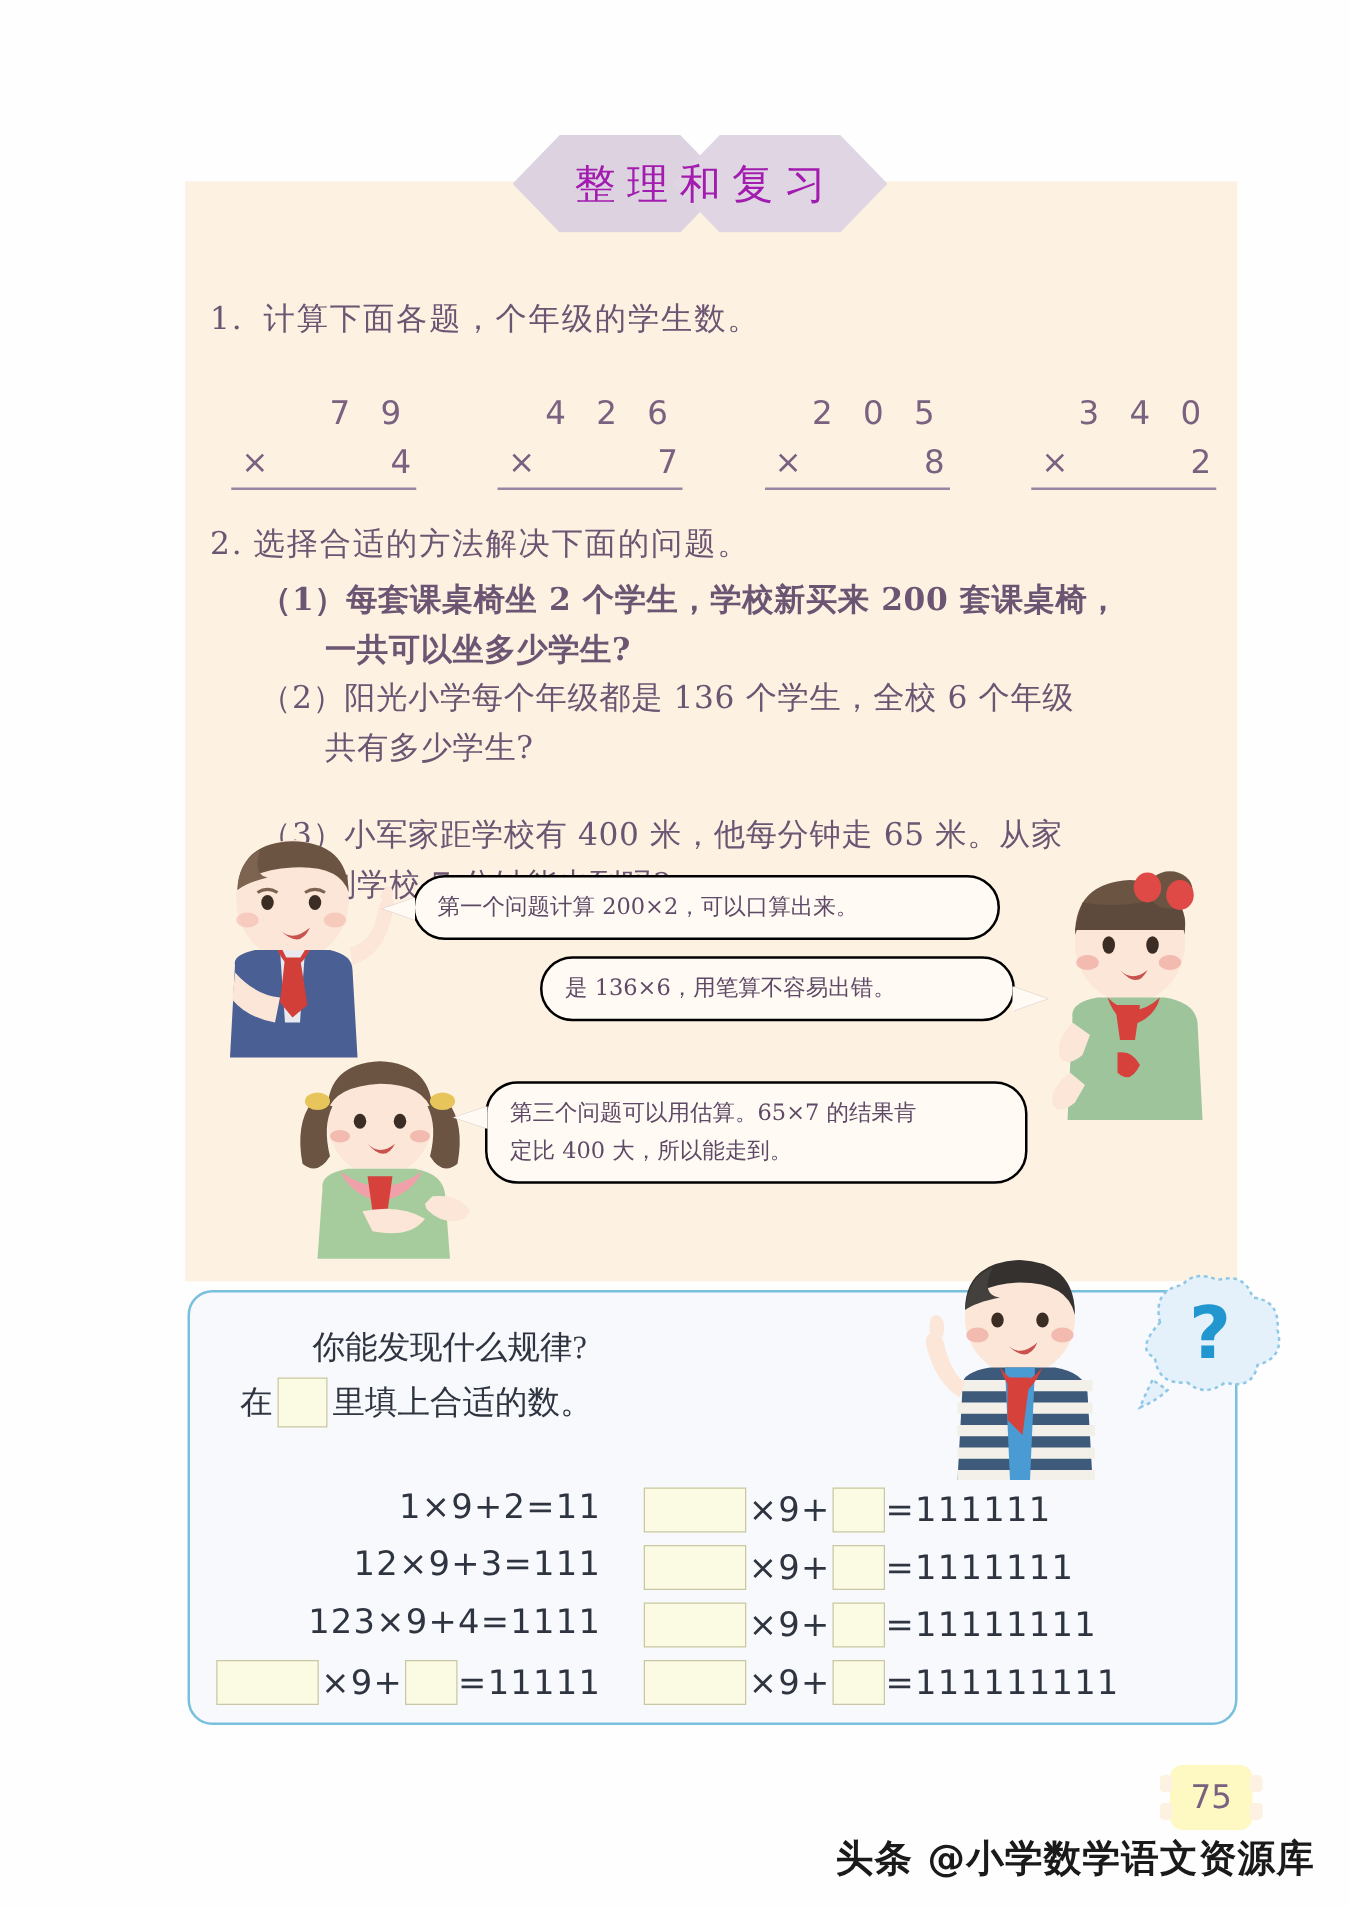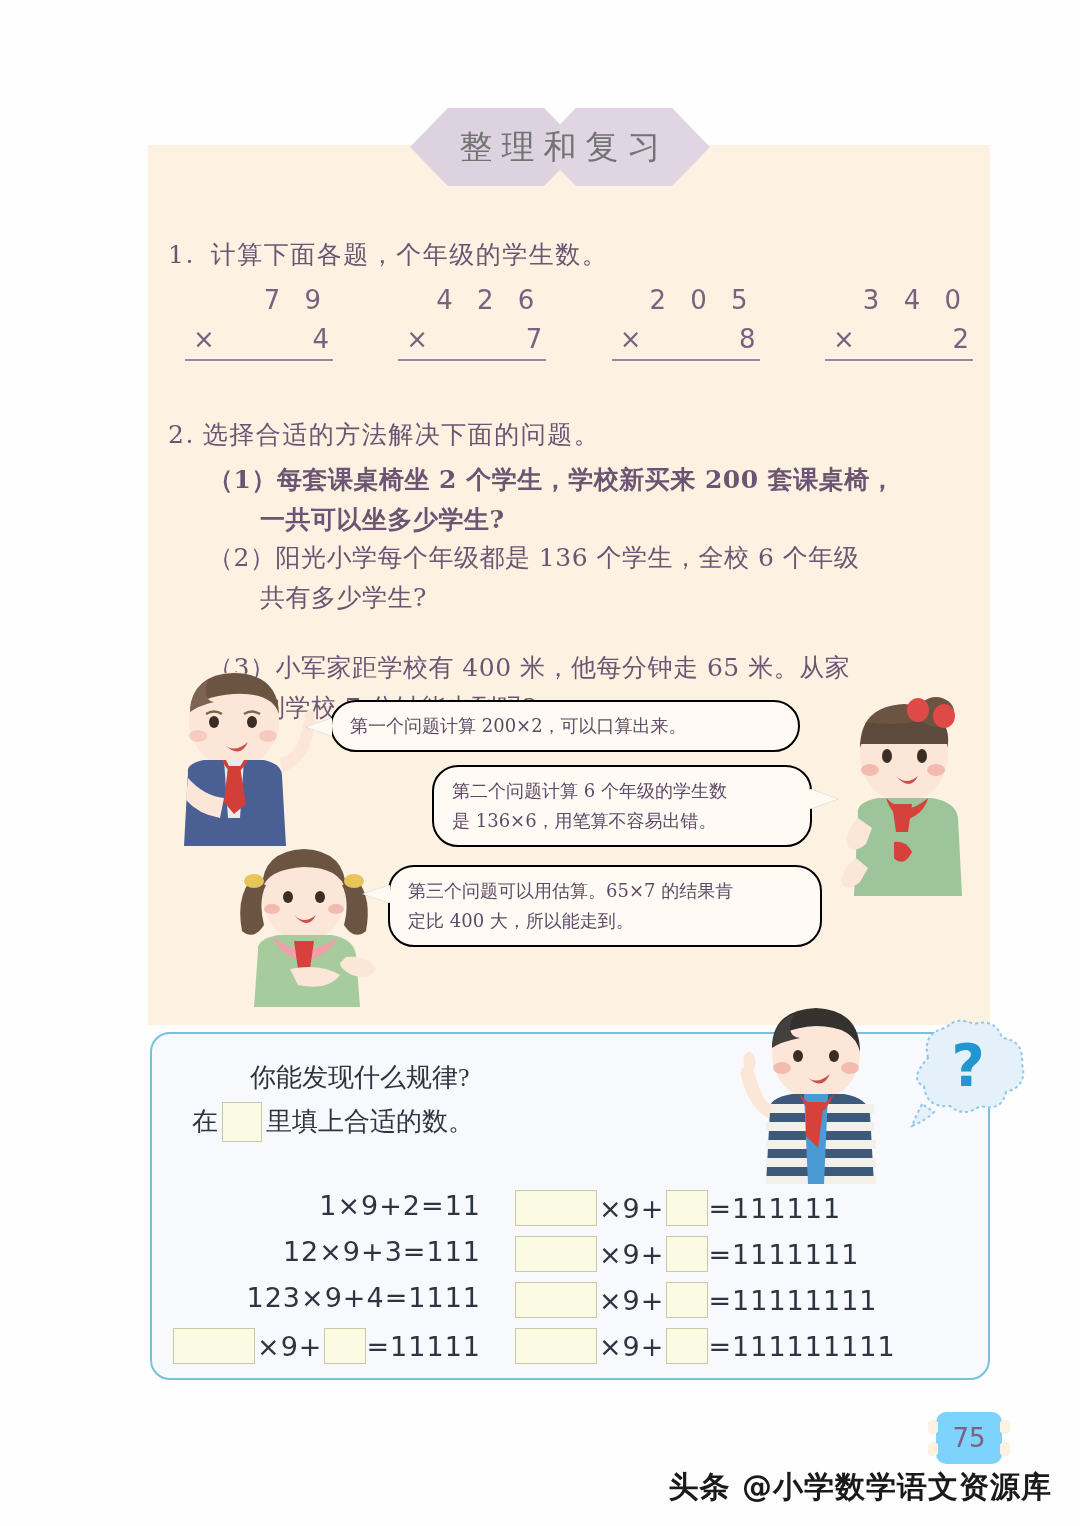--- a/index.html
+++ b/index.html
@@ -52,21 +52,21 @@
   .hex-right { left: 128px; background: #e0d5e3; }
   .banner-text {
     position: absolute;
     left: 0; top: 0;
     width: 300px; height: 78px;
     display: flex;
     align-items: center;
     justify-content: center;
     font-size: 33px;
     letter-spacing: 9px;
-    color: #737373;
+    color: #a21caf;
     font-family: "DejaVu Serif", serif;
     text-indent: 9px;
     z-index: 2;
   }
 
   
   .q-text {
     color: #6c5572;
     font-family: "DejaVu Serif", serif;
   }
@@ -94,20 +94,21 @@
     position: relative;
     color: #7a6180;
     font-family: "DejaVu Sans", sans-serif;
     font-size: 26px;
   }
   .mult .top {
     text-align: right;
     letter-spacing: 8px;
     padding-right: 6px;
     height: 34px;
+    margin-top: 31px;
   }
   .mult .bot {
     display: flex;
     justify-content: space-between;
     align-items: center;
     height: 40px;
     padding: 0 6px 0 8px;
   }
   .mult .rule {
     border-bottom: 2px solid #9a86a3;
@@ -262,21 +263,21 @@
   .blank-narrow { width: 42px; height: 36px; }
   .op { margin: 0 2px; }
 
   
   .page-badge {
     position: absolute;
     right: 78px;
     bottom: 62px;
     width: 66px;
     height: 52px;
-    background: #7dd3fc;
+    background: #fef9c3;
     border-radius: 10px;
     display: flex;
     align-items: center;
     justify-content: center;
     font-family: "DejaVu Sans", sans-serif;
     font-size: 26px;
     color: #7a6180;
     z-index: 6;
   }
   .page-badge::before,
@@ -482,21 +483,20 @@
     <text x="70" y="68" text-anchor="middle" font-family="DejaVu Sans, sans-serif" font-size="58" font-weight="bold" fill="#2196cf">?</text>
   </svg>
 
   <div class="bubble bubble-1">
     <span class="tail"></span>
     <span>第一个问题计算 200×2，可以口算出来。</span>
   </div>
 
   <div class="bubble bubble-2">
     <span class="tail"></span>
-    <div>第二个问题计算 6 个年级的学生数</div>
     <div>是 136×6，用笔算不容易出错。</div>
   </div>
 
   <div class="bubble bubble-3">
     <span class="tail"></span>
     <div>第三个问题可以用估算。65×7 的结果肯</div>
     <div>定比 400 大，所以能走到。</div>
   </div>
 
   <div class="pattern-prompt">

